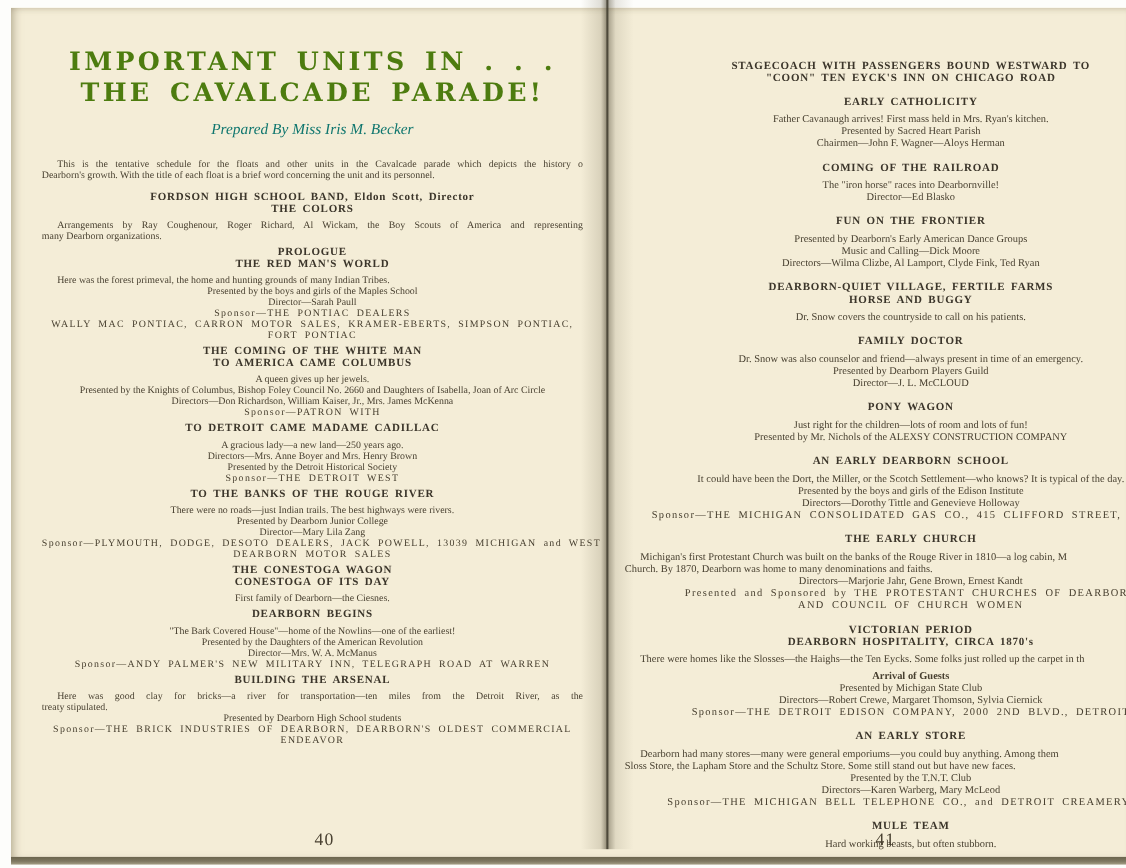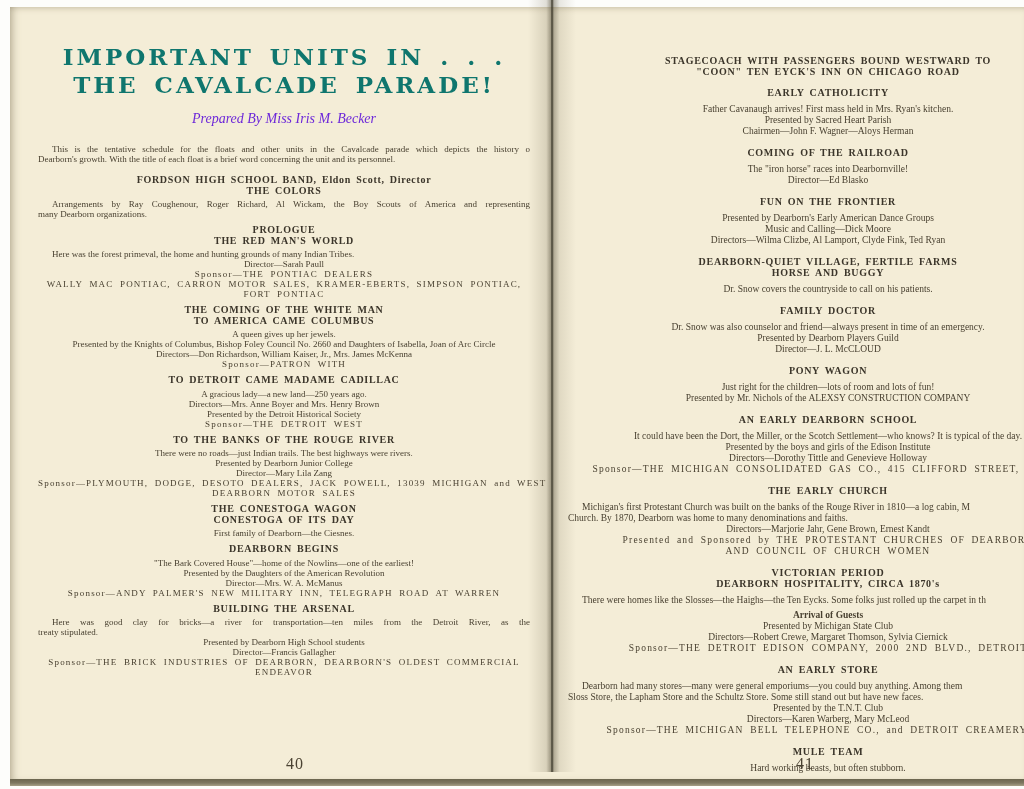--- a/index.html
+++ b/index.html
@@ -26,28 +26,28 @@
       rgba(94,87,66,.45) 54%,
       rgba(120,112,88,.16) 66%,
       rgba(120,112,88,0) 100%);
   }
   .col { position:absolute; color:#473f2f; }
   .col-left  { left:28px;  top:36px; width:492px; font-size:9px;   line-height:10px; }
   .col-right { left:558px; top:48px; width:520px; font-size:9.5px; line-height:11px; }
 
   .title {
     font-family:"DejaVu Serif", serif; font-weight:bold; text-align:center;
-    font-size:23px; line-height:28px; letter-spacing:3px; word-spacing:5px; color:#0f766e;
+    font-size:23px; line-height:28px; letter-spacing:3px; word-spacing:5px; color:#4d7c0f;
   }
   .subtitle {
     font-family:"DejaVu Serif", serif; font-weight:bold; text-align:center;
     font-size:15px; letter-spacing:1px; color:#3f392a; margin-top:21px;
     position:relative; left:-30px;
   }
-  .byline { font-style:italic; text-align:center; font-size:14px; margin-top:15px; color:#6d28d9; }
+  .byline { font-style:italic; text-align:center; font-size:14px; margin-top:15px; color:#0f766e; }
   .intro { margin-top:20px; }
 
   .sec { margin-bottom:6px; }
   .col-right .sec { margin-bottom:10px; }
   .h {
     text-align:center; font-weight:bold; letter-spacing:.7px; word-spacing:2px;
     font-size:10px; line-height:10.5px; color:#3b352a;
   }
   .col-right .h { line-height:11px; }
   .sec .h + .ln { margin-top:3px; }
@@ -86,20 +86,21 @@
           <section class="sec">
             <div class="h">FORDSON HIGH SCHOOL BAND, Eldon Scott, Director</div>
             <div class="h">THE COLORS</div>
             <div class="ln jf">Arrangements by Ray Coughenour, Roger Richard, Al Wickam, the Boy Scouts of America and representing</div>
             <div class="ln pl">many Dearborn organizations.</div>
           </section>
           <section class="sec">
             <div class="h">PROLOGUE</div>
             <div class="h">THE RED MAN'S WORLD</div>
             <div class="ln pi">Here was the forest primeval, the home and hunting grounds of many Indian Tribes.</div>
+            <div class="ln c">Presented by the boys and girls of the Maples School</div>
             <div class="ln c">Director—Sarah Paull</div>
             <div class="ln cc">Sponsor—THE PONTIAC DEALERS</div>
             <div class="ln cc">WALLY MAC PONTIAC, CARRON MOTOR SALES, KRAMER-EBERTS, SIMPSON PONTIAC,</div>
             <div class="ln cc">FORT PONTIAC</div>
           </section>
           <section class="sec">
             <div class="h">THE COMING OF THE WHITE MAN</div>
             <div class="h">TO AMERICA CAME COLUMBUS</div>
             <div class="ln c">A queen gives up her jewels.</div>
             <div class="ln c">Presented by the Knights of Columbus, Bishop Foley Council No. 2660 and Daughters of Isabella, Joan of Arc Circle</div>
@@ -131,21 +132,20 @@
             <div class="ln c">"The Bark Covered House"—home of the Nowlins—one of the earliest!</div>
             <div class="ln c">Presented by the Daughters of the American Revolution</div>
             <div class="ln c">Director—Mrs. W. A. McManus</div>
             <div class="ln cc">Sponsor—ANDY PALMER'S NEW MILITARY INN, TELEGRAPH ROAD AT WARREN</div>
           </section>
           <section class="sec">
             <div class="h">BUILDING THE ARSENAL</div>
             <div class="ln jf">Here was good clay for bricks—a river for transportation—ten miles from the Detroit River, as the</div>
             <div class="ln pl">treaty stipulated.</div>
             <div class="ln c">Presented by Dearborn High School students</div>
-            <div class="ln c">Director—Francis Gallagher</div>
             <div class="ln cc">Sponsor—THE BRICK INDUSTRIES OF DEARBORN, DEARBORN'S OLDEST COMMERCIAL</div>
             <div class="ln cc">ENDEAVOR</div>
           </section>
         </div>
     </div>
 
     <div class="col col-right">
       <div id="right-sections">
           <section class="sec">
             <div class="h">STAGECOACH WITH PASSENGERS BOUND WESTWARD TO</div>

